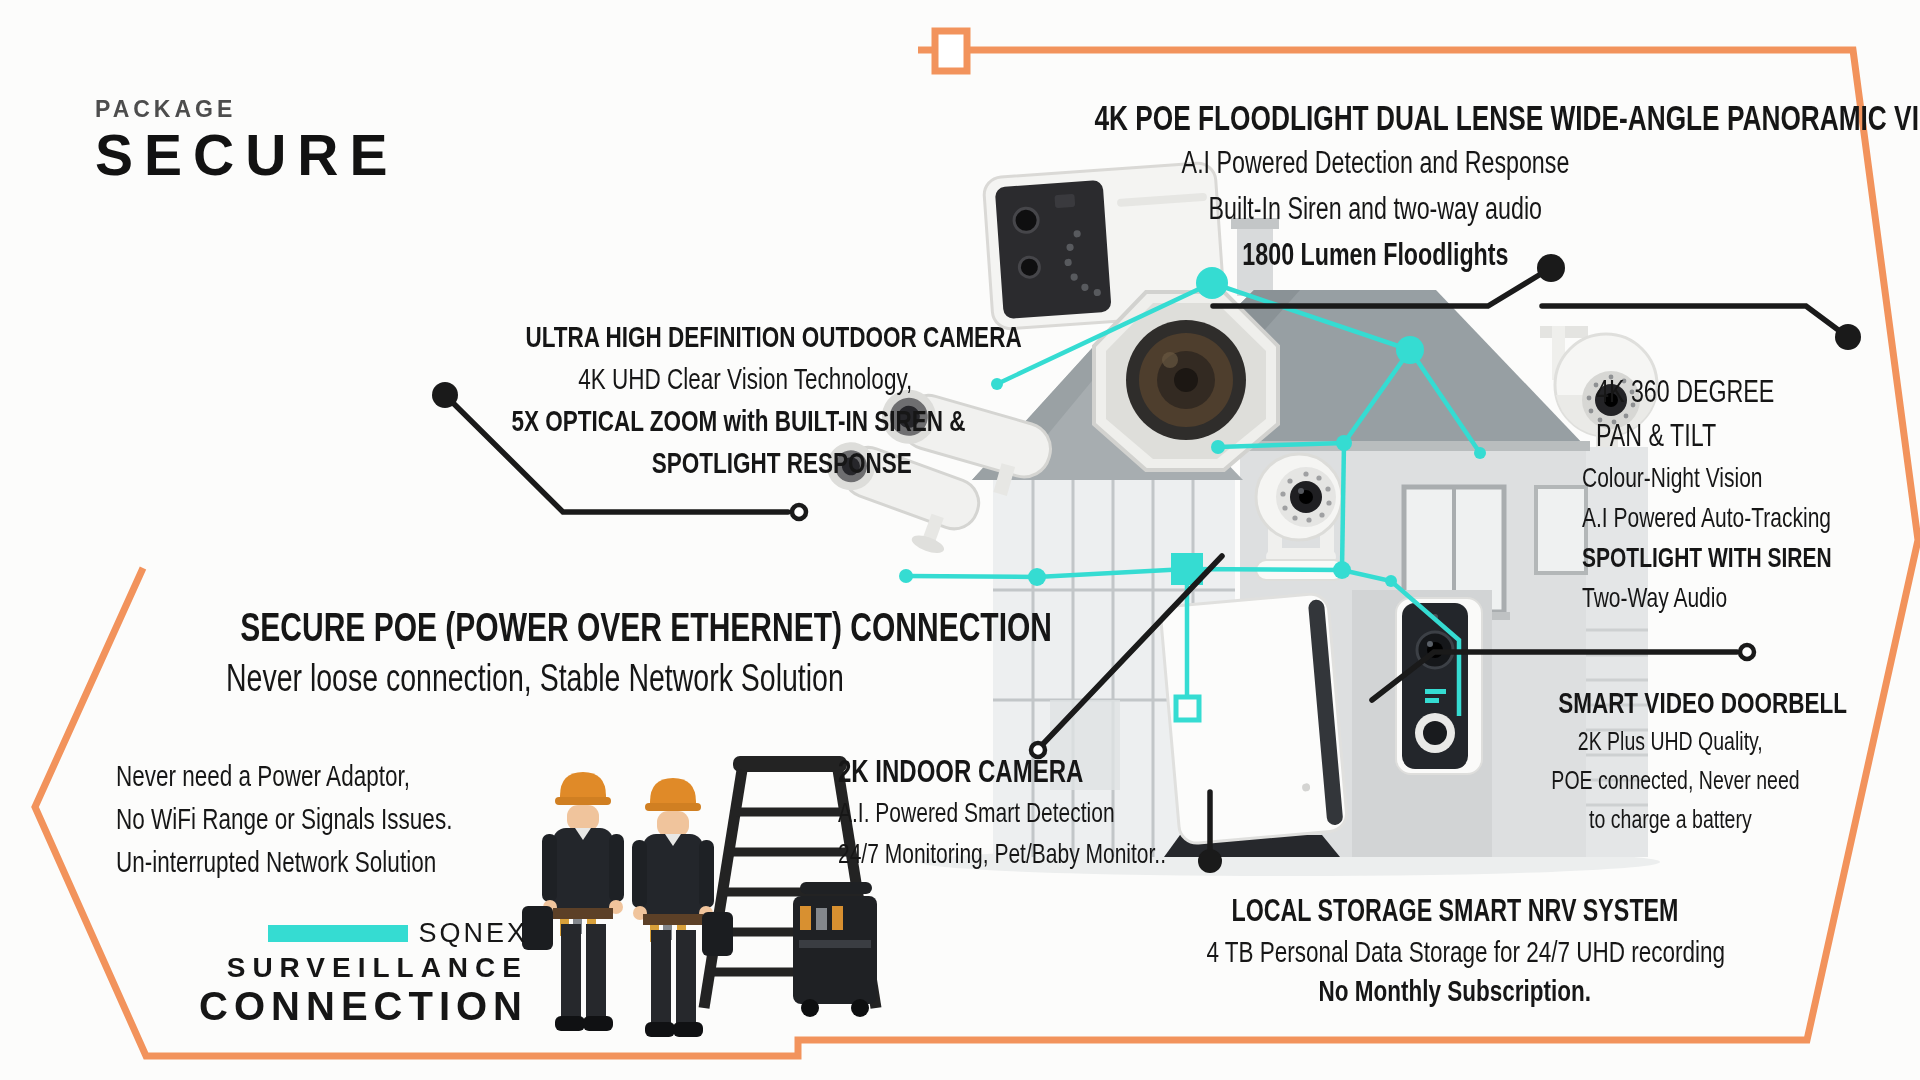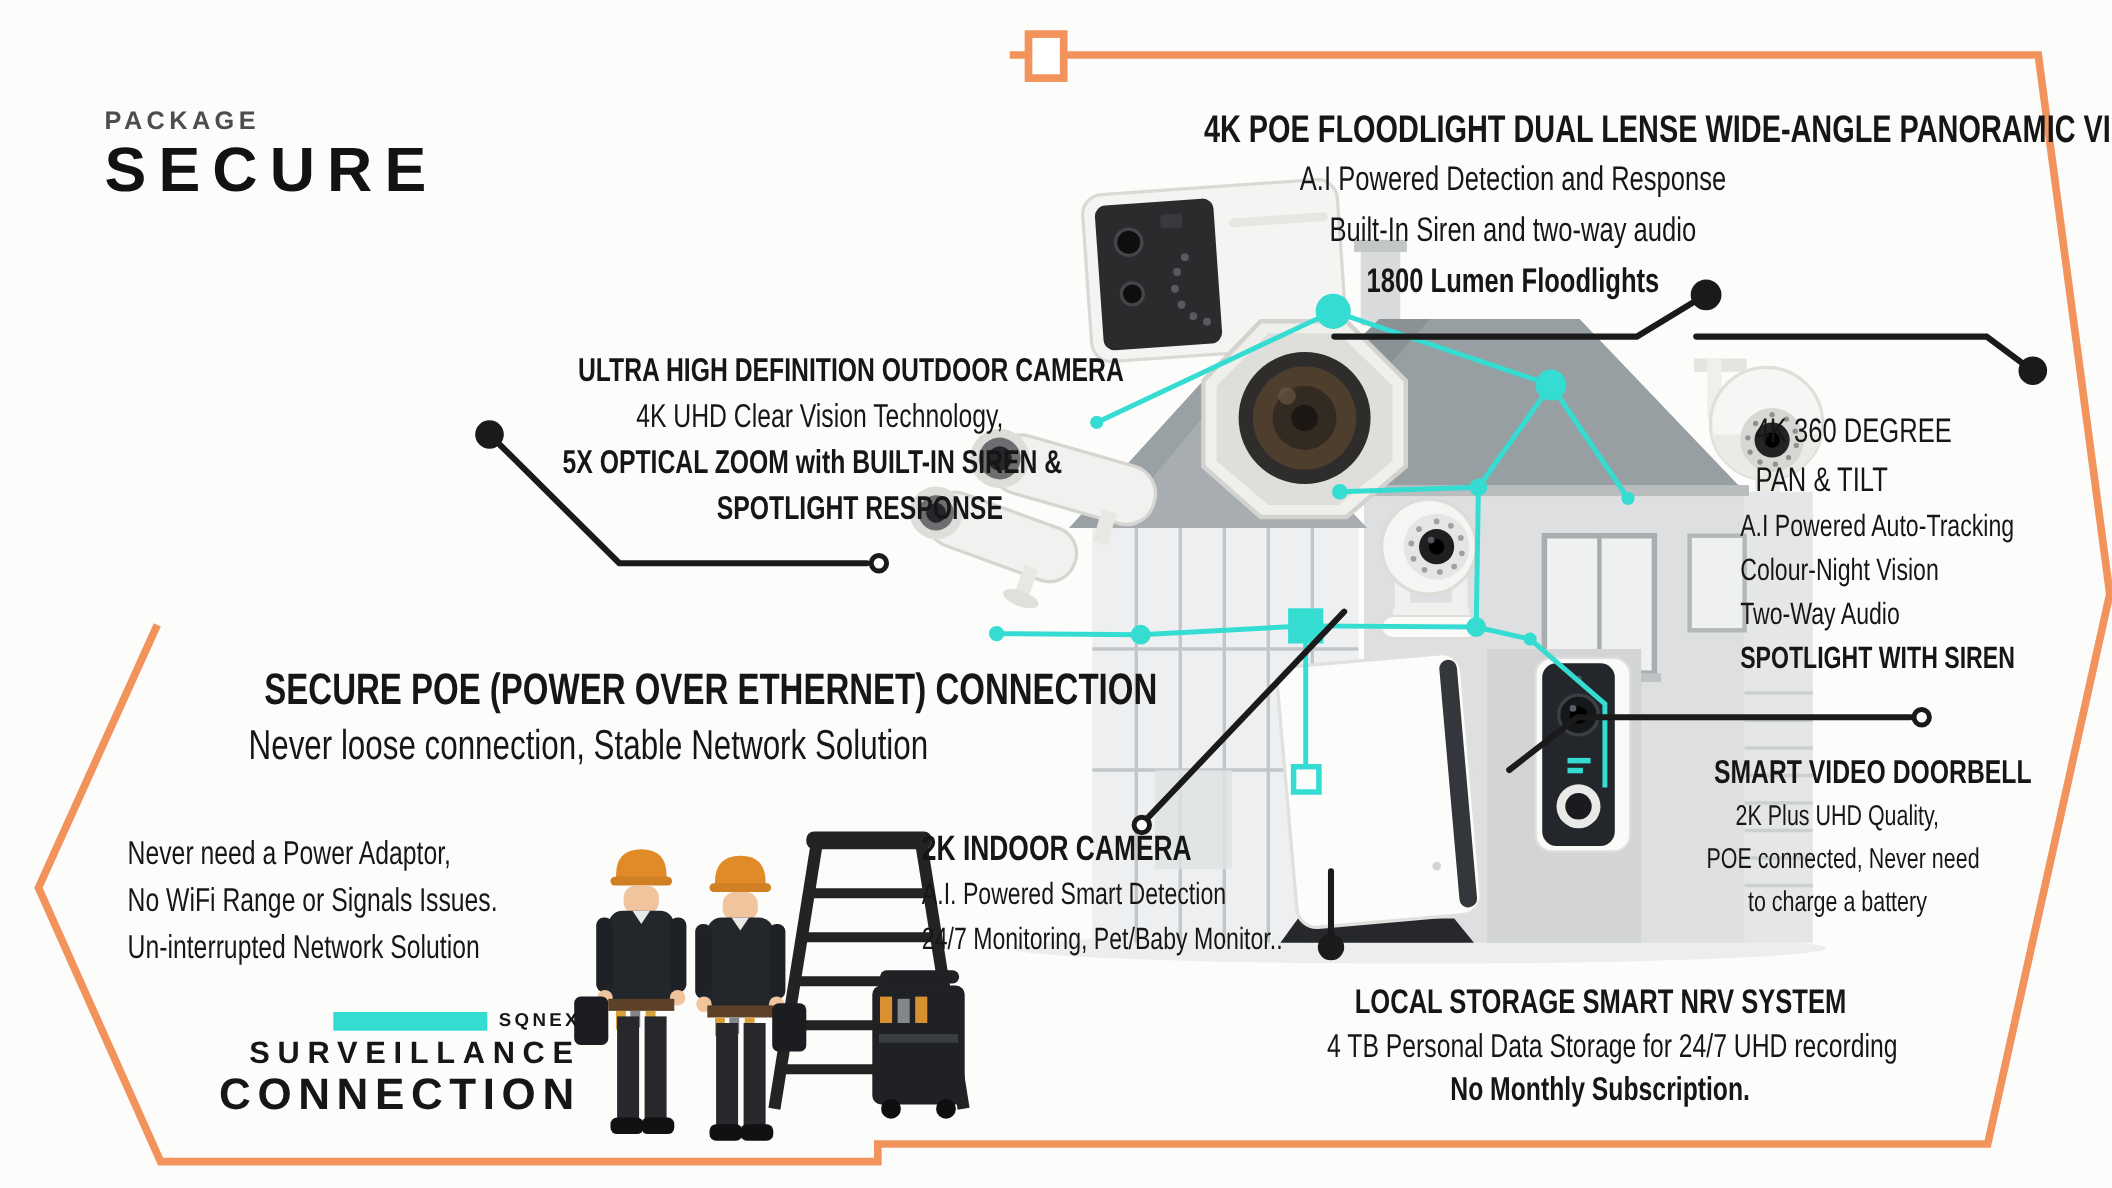--- a/index.html
+++ b/index.html
@@ -43,21 +43,21 @@
   #sec-doorbell{left:1510px;top:684px;width:320px;text-align:center;}
   #sec-doorbell .t{font-size:30px;font-weight:bold;line-height:38px;}
   #sec-doorbell .l{font-size:26px;line-height:39px;}
   #sec-storage{left:1120px;top:890px;width:670px;text-align:center;}
   #sec-storage .t{font-size:31px;font-weight:bold;line-height:42px;}
   #sec-storage .l{font-size:30px;line-height:39px;}
   
   #brand{left:140px;top:918px;width:388px;text-align:right;}
   #brand .row1{display:flex;align-items:center;justify-content:flex-end;gap:10px;}
   .brand-bar{width:140px;height:17px;background:#35DCD2;display:inline-block;}
-  .brand-name{font-size:17px;font-weight:bold;letter-spacing:3px;}
+  .brand-name{font-size:27px;font-weight:normal;letter-spacing:3px;}
   .brand-w1{font-size:28px;font-weight:bold;letter-spacing:7px;line-height:33px;margin-top:2px;}
   .brand-w2{font-size:40px;font-weight:bold;letter-spacing:6px;line-height:44px;}
   svg{position:absolute;left:0;top:0;z-index:1;}
 </style>
 </head>
 <body>
 
 <svg width="1920" height="1080" viewBox="0 0 1920 1080">
 
   <ellipse cx="1290" cy="862" rx="370" ry="14" fill="#ECEEEE"></ellipse>
@@ -354,24 +354,24 @@
 <div id="sec-outdoor" class="abs sec or">
   <div class="t h-line"><span class="cond">ULTRA HIGH DEFINITION OUTDOOR CAMERA</span></div>
   <div class="l h-line"><span class="cond">4K UHD  Clear Vision Technology,</span></div>
   <div class="l b h-line"><span class="cond">5X OPTICAL ZOOM with BUILT-IN SIREN  &amp;</span></div>
   <div class="l b h-line"><span class="cond">SPOTLIGHT RESPONSE</span></div>
 </div>
 
 <div id="sec-pantilt" class="abs sec ol">
   <div class="t h-line"><span class="cond">4K 360 DEGREE</span></div>
   <div class="t h-line"><span class="cond">PAN &amp; TILT</span></div>
+  <div class="l h-line"><span class="cond">Colour-Night Vision</span></div>
   <div class="l h-line"><span class="cond">A.I Powered Auto-Tracking</span></div>
-  <div class="l h-line"><span class="cond">Colour-Night Vision</span></div>
+  <div class="l b h-line"><span class="cond">SPOTLIGHT WITH SIREN</span></div>
   <div class="l h-line"><span class="cond">Two-Way Audio</span></div>
-  <div class="l b h-line"><span class="cond">SPOTLIGHT WITH SIREN</span></div>
 </div>
 
 <div id="sec-poe" class="abs sec oc">
   <div class="t h-line"><span class="cond">SECURE POE (POWER OVER ETHERNET) CONNECTION</span></div>
   <div class="s h-line"><span class="cond">Never loose connection, Stable Network Solution</span></div>
 </div>
 
 <div id="sec-adapter" class="abs sec ol">
   <div class="l h-line"><span class="cond">Never need a Power Adaptor,</span></div>
   <div class="l h-line"><span class="cond">No WiFi Range or Signals Issues.</span></div>

